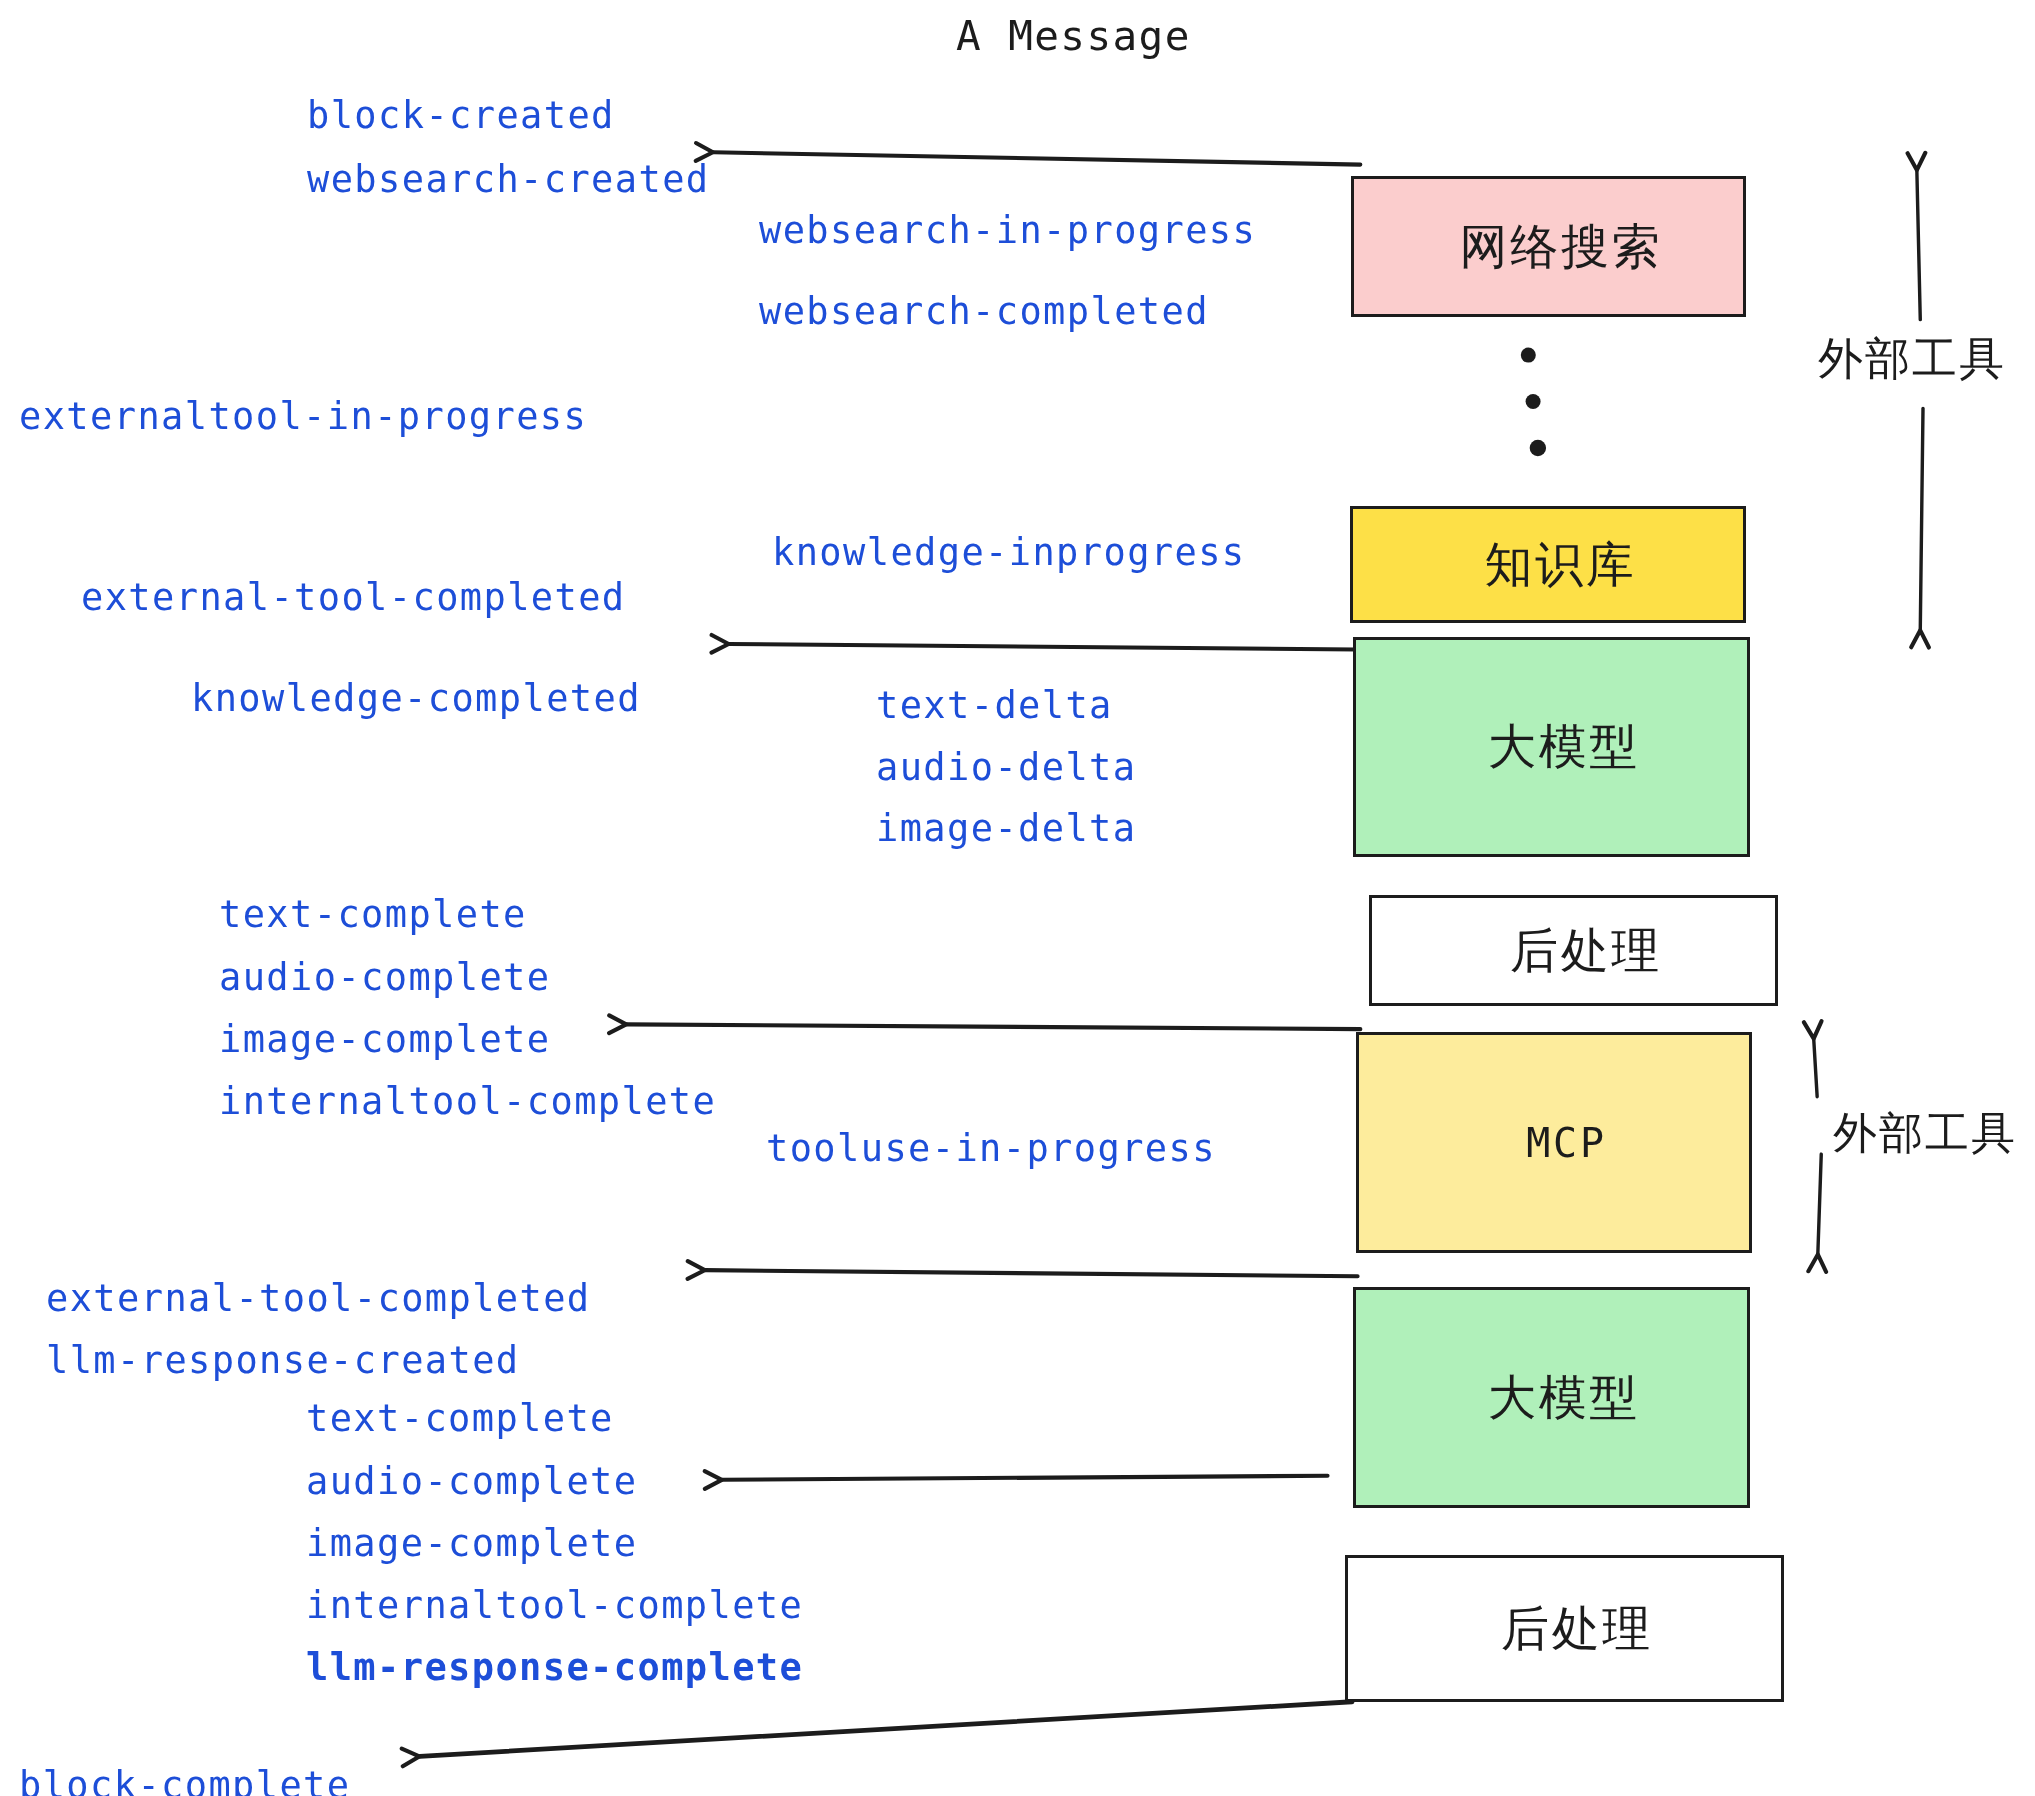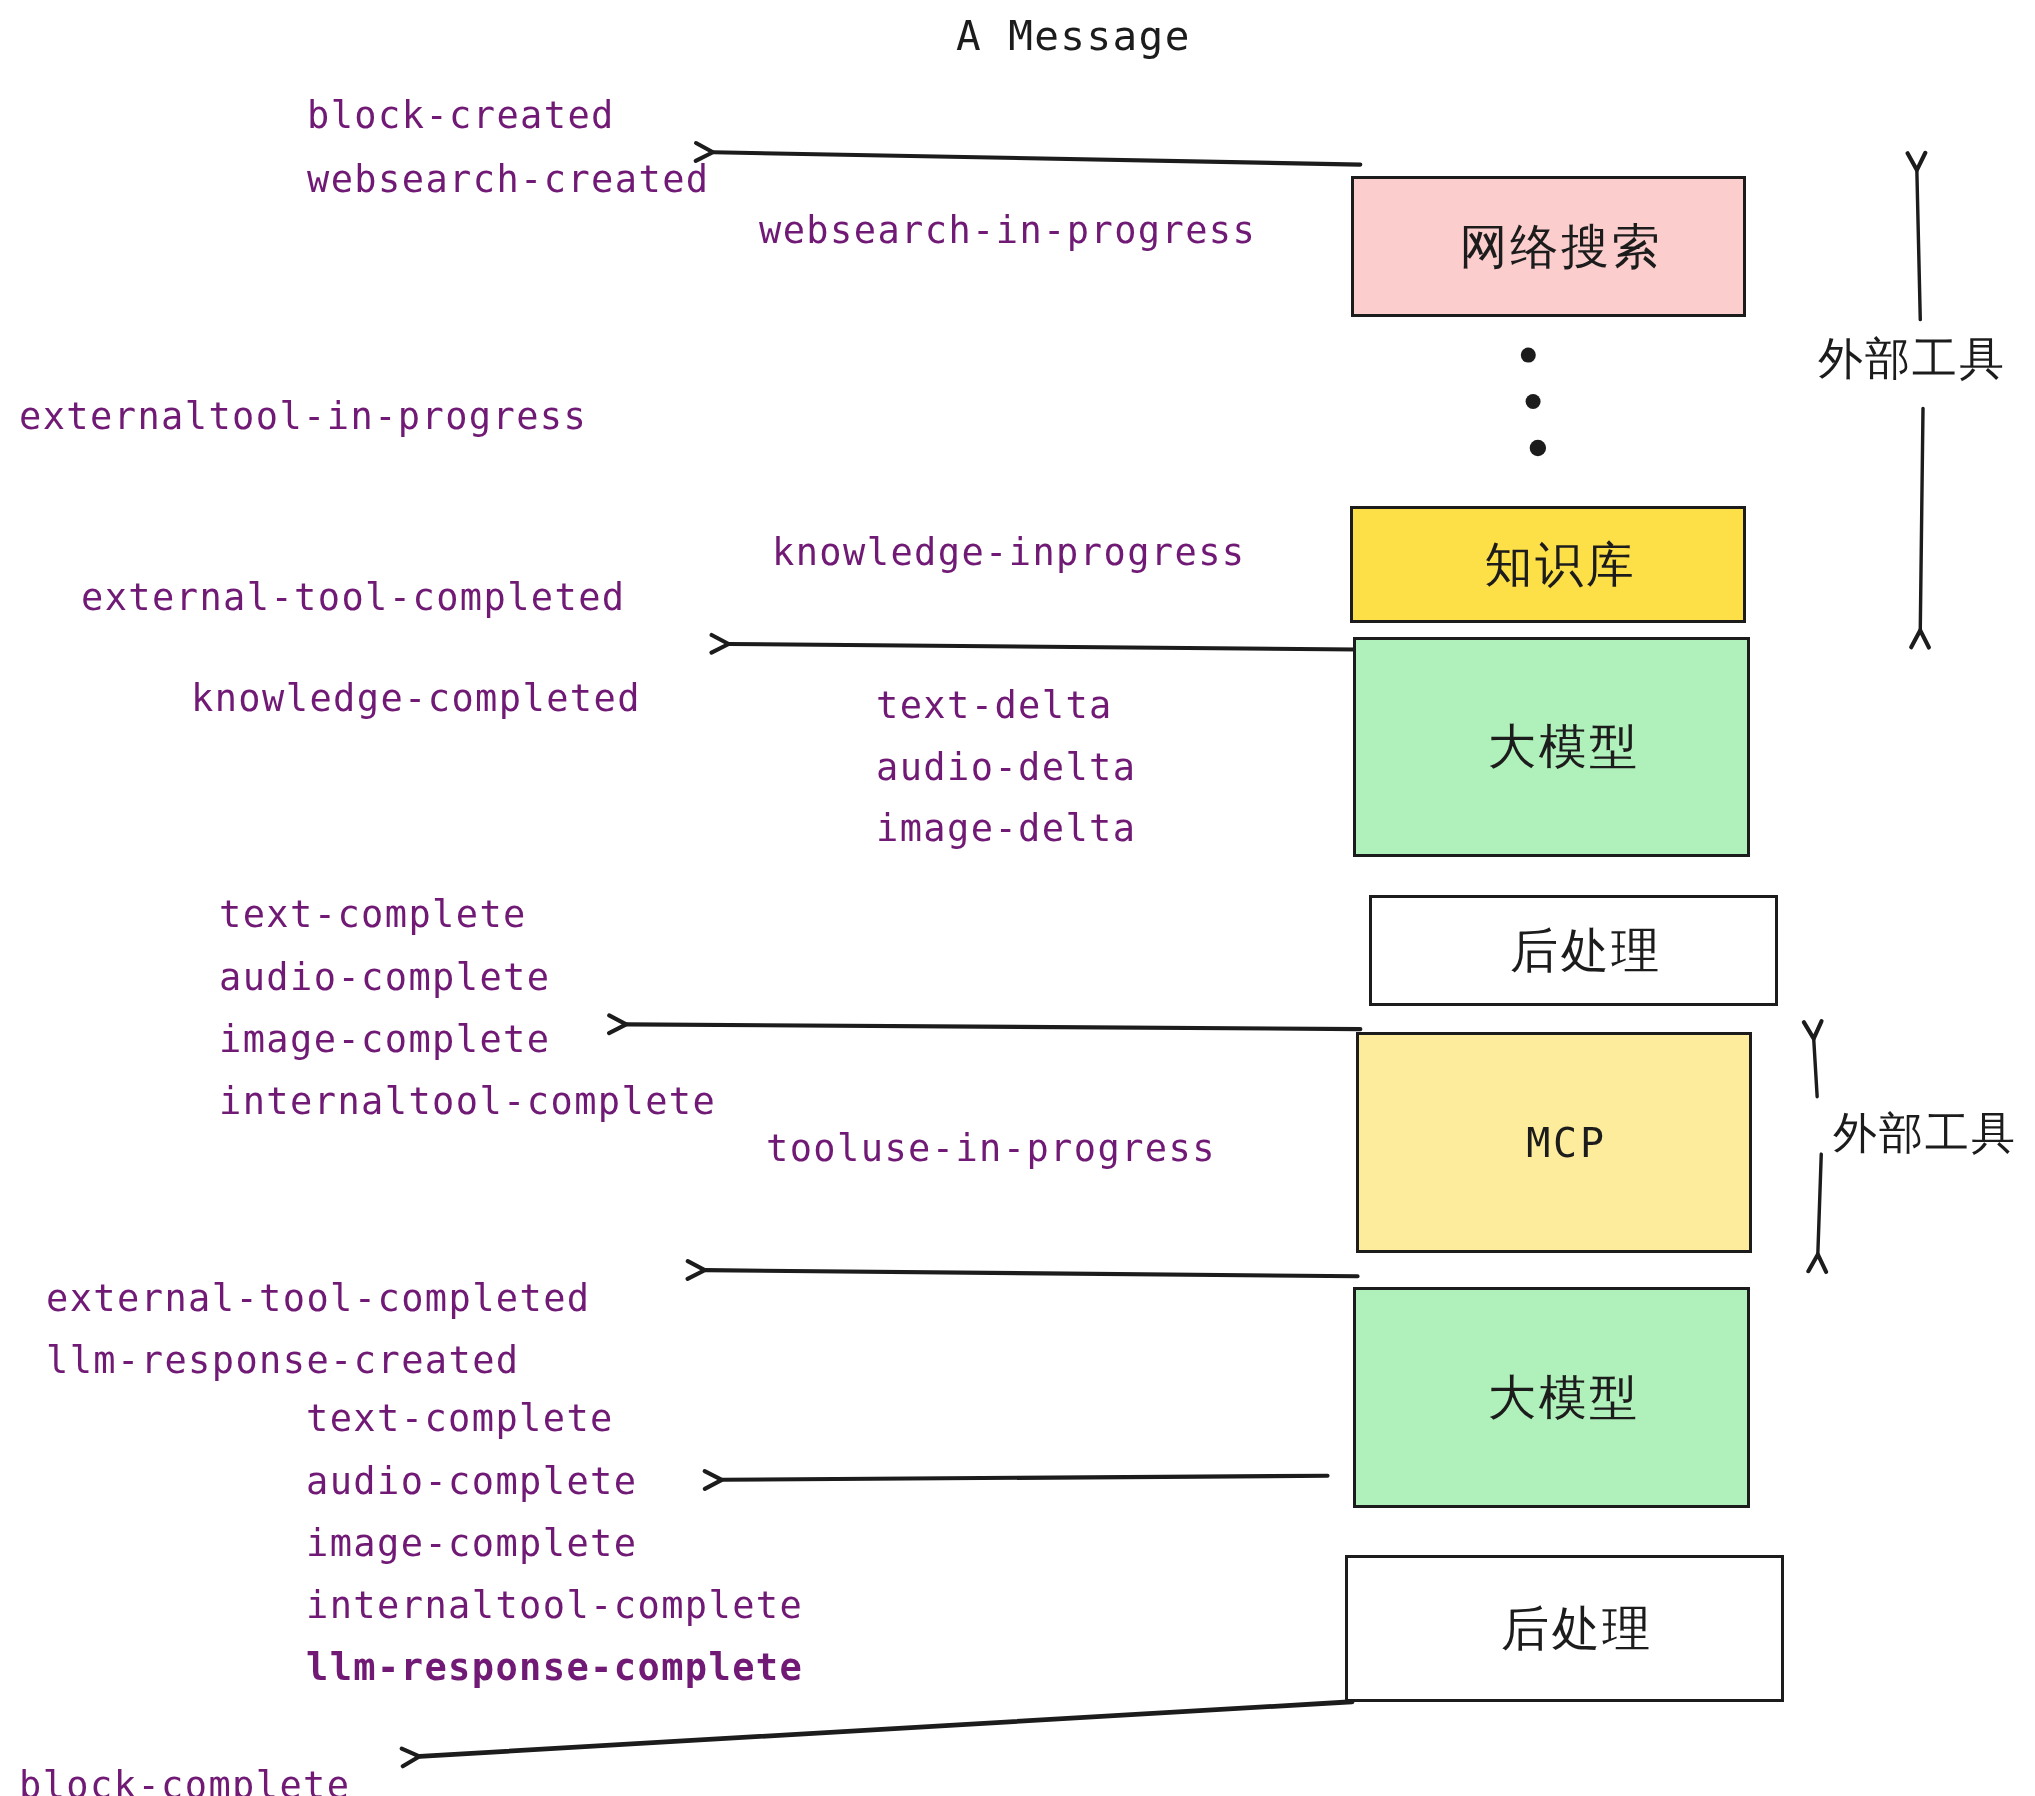--- a/index.html
+++ b/index.html
@@ -10,21 +10,21 @@
     font-family:"DejaVu Sans",sans-serif;
     color:#1c1c1c;
     overflow:hidden;
   }
   .evt{
     position:absolute;
     font-family:"DejaVu Sans Mono","Liberation Mono",monospace;
     font-size:37px;
     letter-spacing:1.4px;
     white-space:nowrap;
-    color:#701a75;
+    color:#1d4ed8;
   }
   .title{
     position:absolute;
     font-family:"DejaVu Sans Mono","Liberation Mono",monospace;
     font-size:41px;
     letter-spacing:1.4px;
     white-space:nowrap;
   }
   .box{
     position:absolute;
@@ -107,20 +107,21 @@
   <div class="box" style="left: 1345px; top: 1555px; width: 439px; height: 147px; background-color: rgb(255, 255, 255);">
     <span class="lbl">后处理</span>
   </div>
 
   <div class="side" style="left:1818px;top:329px;">外部工具</div>
   <div class="side" style="left:1833px;top:1104px;font-size:44px;">外部工具</div>
 
   <div class="evt" style="left:307px;top:94px;">block-created</div>
   <div class="evt" style="left:307px;top:158px;">websearch-created</div>
   <div class="evt" style="left:759px;top:209px;">websearch-in-progress</div>
+  <div class="evt" style="left:759px;top:290px;">websearch-completed</div>
   <div class="evt" style="left:19px;top:395px;">externaltool-in-progress</div>
   <div class="evt" style="left:772px;top:531px;">knowledge-inprogress</div>
   <div class="evt" style="left:81px;top:576px;">external-tool-completed</div>
   <div class="evt" style="left:191px;top:637px;margin-top:40px;">knowledge-completed</div>
   <div class="evt" style="left:876px;top:684px;">text-delta</div>
   <div class="evt" style="left:876px;top:746px;">audio-delta</div>
   <div class="evt" style="left:876px;top:807px;">image-delta</div>
   <div class="evt" style="left:219px;top:893px;">text-complete</div>
   <div class="evt" style="left:219px;top:956px;">audio-complete</div>
   <div class="evt" style="left:219px;top:1018px;">image-complete</div>

